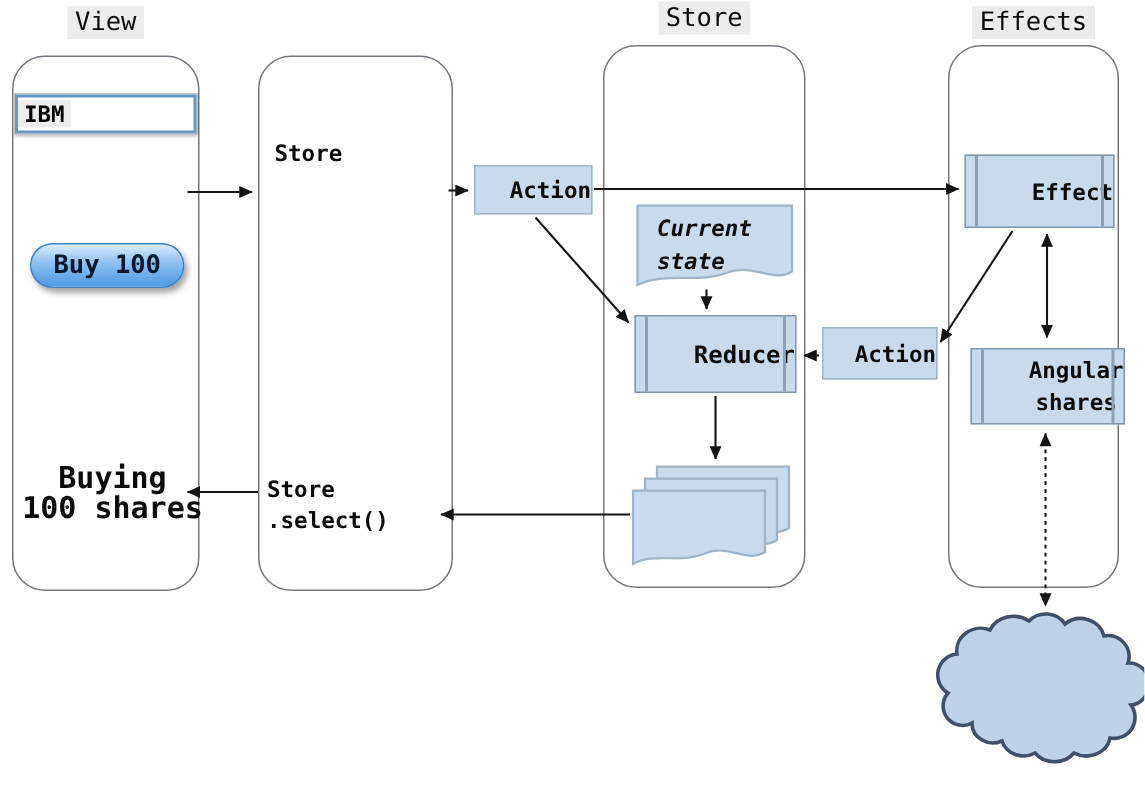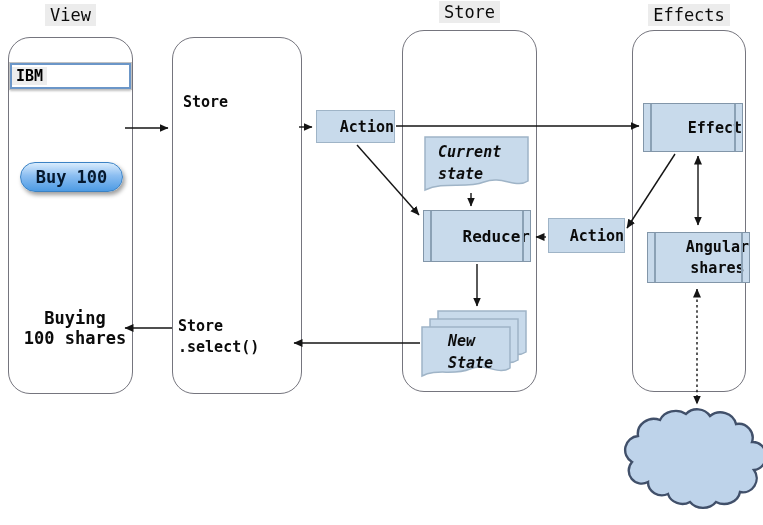--- a/index.html
+++ b/index.html
@@ -28,21 +28,21 @@
   .shape path{fill:var(--node-fill);stroke:var(--node-border);stroke-width:1.5;}
   .field{position:absolute;z-index:3;display:flex;align-items:center;justify-content:flex-start;
          background:#fff;border:2px solid var(--field-border);box-shadow:0 0 0 1px #c2c2c2,0 2px 2px rgba(0,0,0,.25);
          font-weight:bold;font-size:15px;}
   .field span{background:#ededed;padding:0 4px;}
   .pill{position:absolute;z-index:3;display:flex;align-items:center;justify-content:center;
         border-radius:15px;border:1px solid var(--button-border);
         background:linear-gradient(to bottom,var(--button-grad-top) 0%,var(--button-grad-mid) 45%,var(--button-grad-bottom) 100%);
         box-shadow:2px 3px 4px rgba(0,0,0,.38);
         font-weight:bold;font-size:17px;color:#05182e;cursor:pointer;}
-  .result{position:absolute;z-index:3;text-align:center;font-weight:bold;font-size:17px;line-height:20px;color:var(--ink);white-space:pre;}
+  .result{position:absolute;z-index:3;text-align:center;font-weight:bold;font-size:20px;line-height:20px;color:var(--ink);white-space:pre;}
   line,path.arrow{stroke:var(--arrow);stroke-width:1.4;fill:none;}
   #cloud{fill:var(--cloud-fill);stroke:var(--cloud-border);stroke-width:2.4;}
   marker path{fill:var(--arrow);stroke:none;}
 </style>
 </head>
 <body>
 
 <div class="stage">
 
   <div class="col-header" style="left:8px;top:5px;width:125px;"><span>View</span></div>
@@ -108,21 +108,20 @@
 
   <div class="node" style="left:548px;top:218px;width:77px;height:35px;font-size:15px;">
       <span>Action</span>
     </div>
 
   <svg class="shape" style="left:421px;top:310px;" width="112" height="80">
     <path transform="translate(17,1)" d="M0,0 H88 V41 C 76,49 64,35 48,42 C 32,49 14,41 0,49 Z"></path>
     <path transform="translate(9,9)" d="M0,0 H88 V41 C 76,49 64,35 48,42 C 32,49 14,41 0,49 Z"></path>
     <path transform="translate(1,17)" d="M0,0 H88 V41 C 76,49 64,35 48,42 C 32,49 14,41 0,49 Z"></path>
   </svg>
-  <div class="doc-text" style="left:448px;top:330px;"><span>New</span><br><span>State</span></div>
 
   <div class="node process" style="left:643px;top:103px;width:100px;height:49px;font-size:15px;">
       <span>Effect</span>
     </div>
   <div class="node process" style="left:647px;top:232px;width:103px;height:51px;font-size:15px;line-height:21px;text-align:center;">
     <span><span>Angular</span><br><span>shares</span></span>
   </div>
 
 </div>
 

